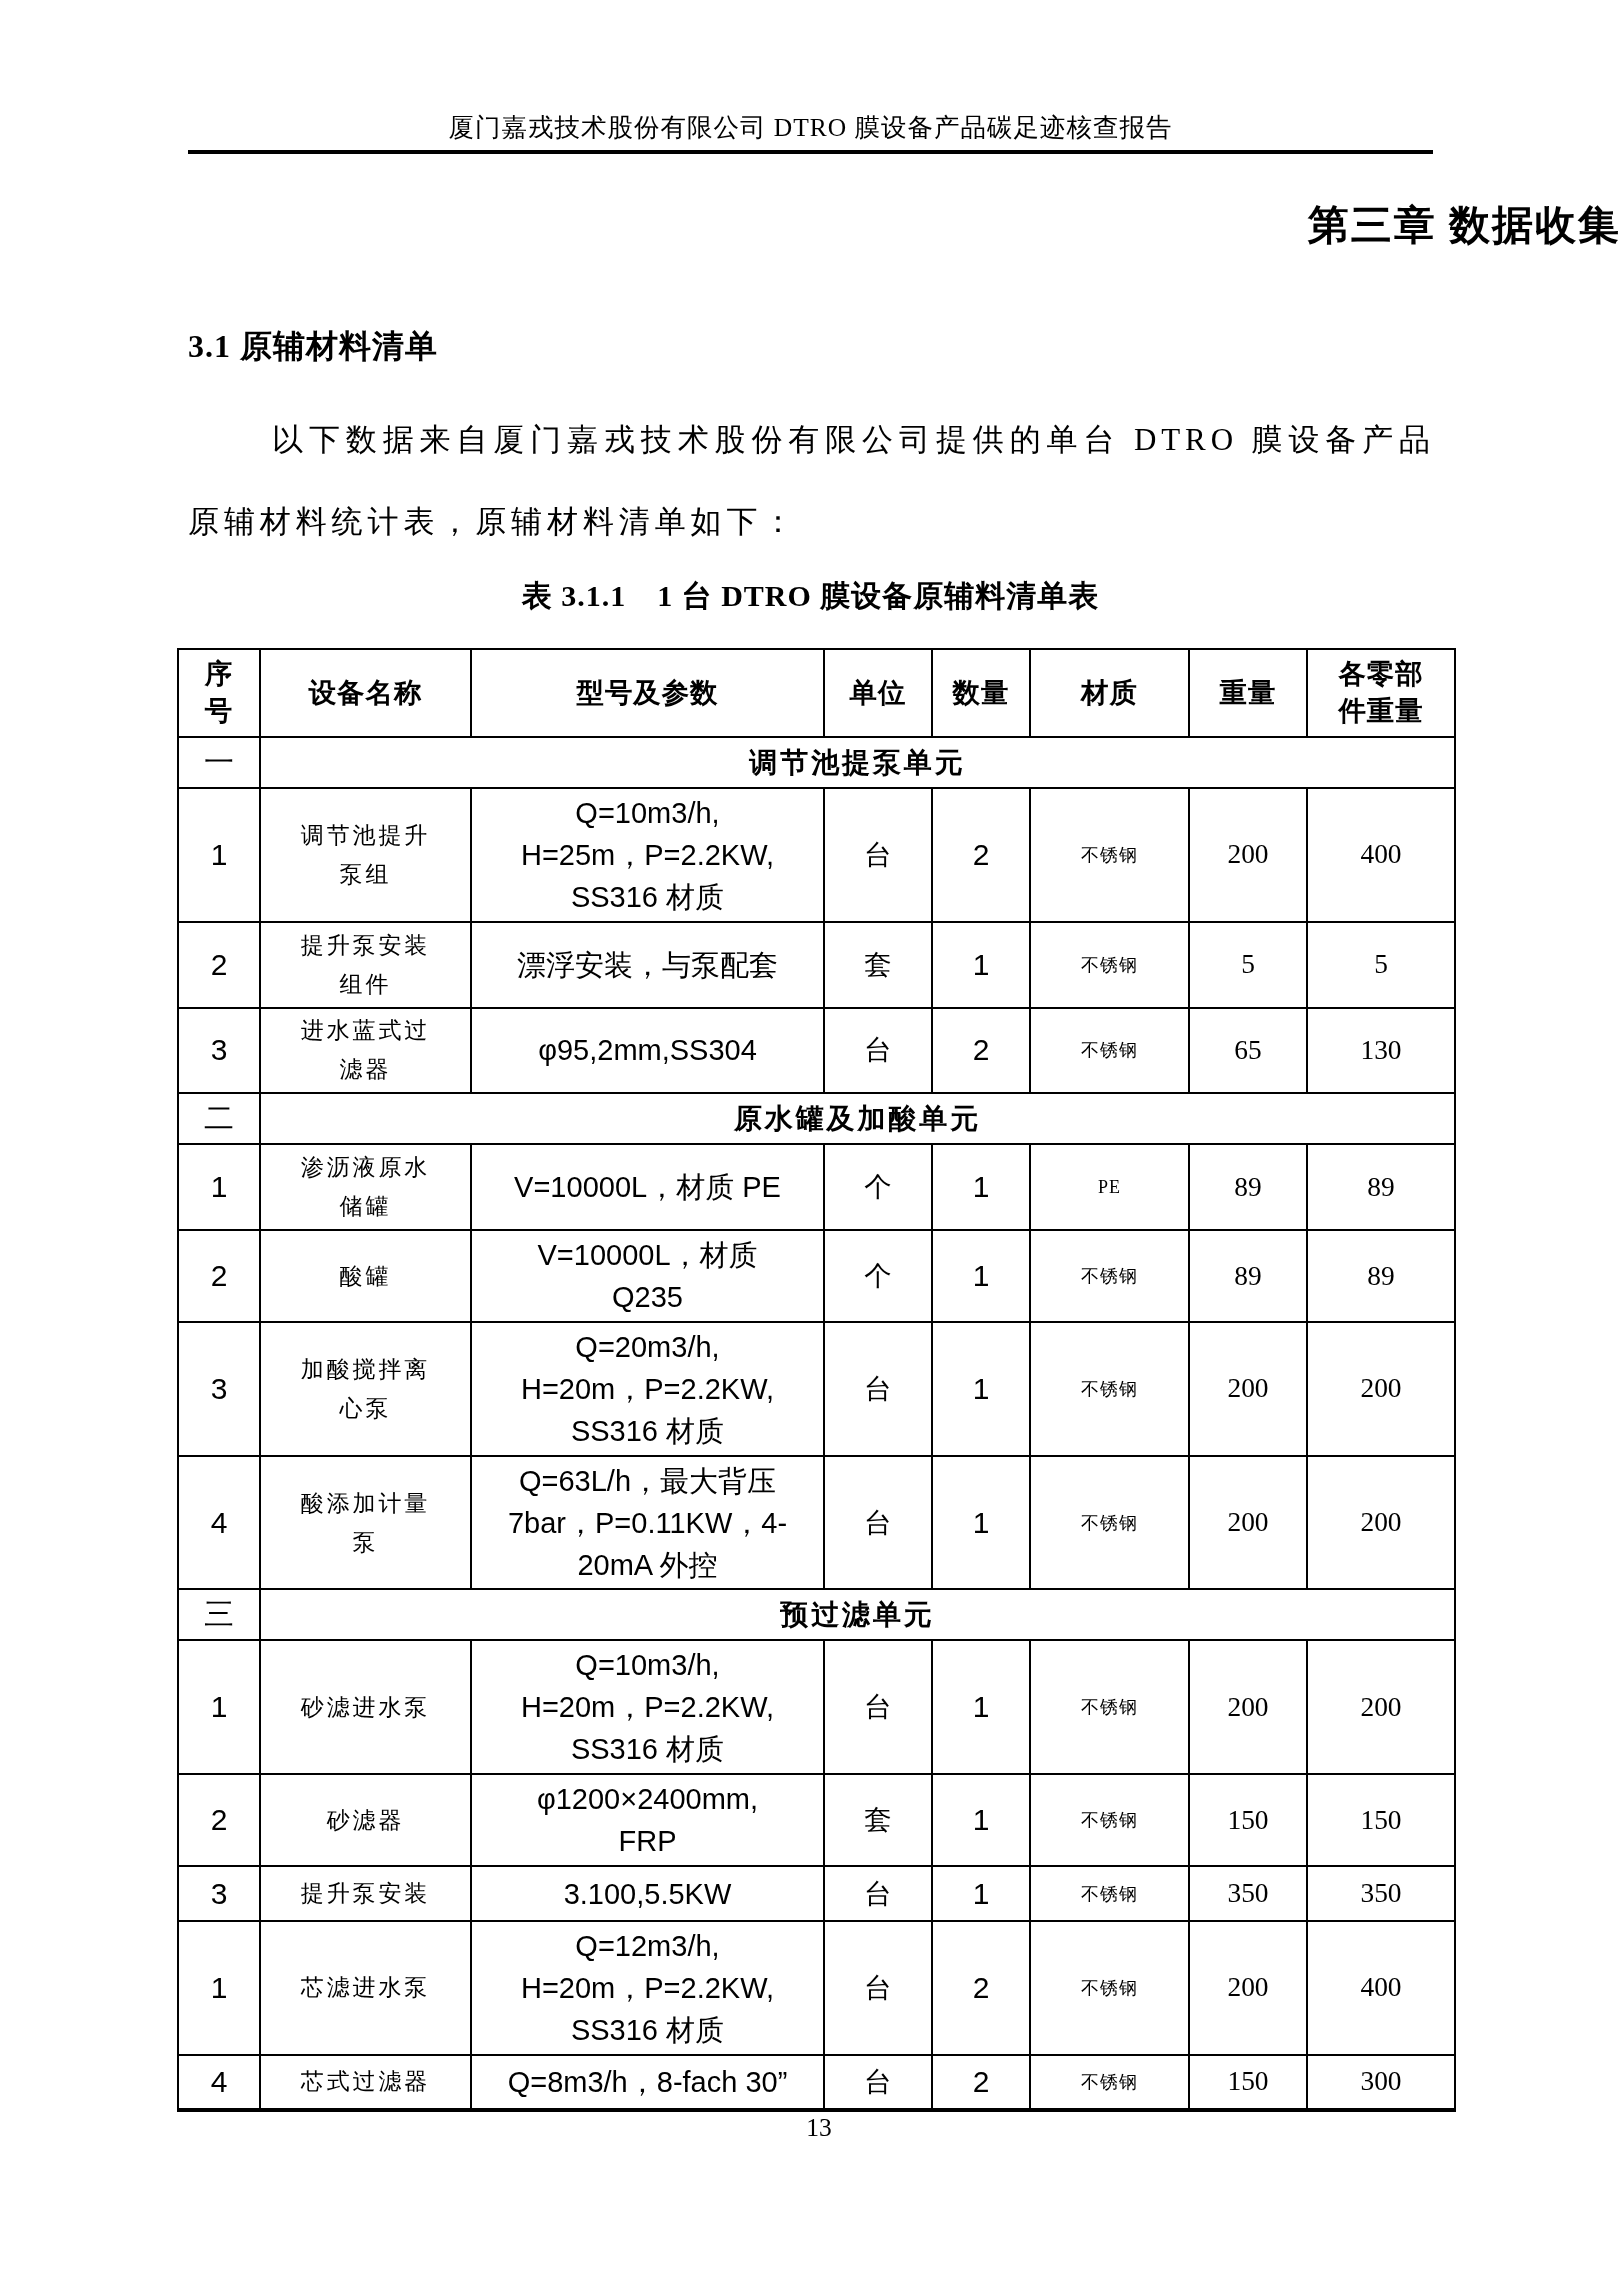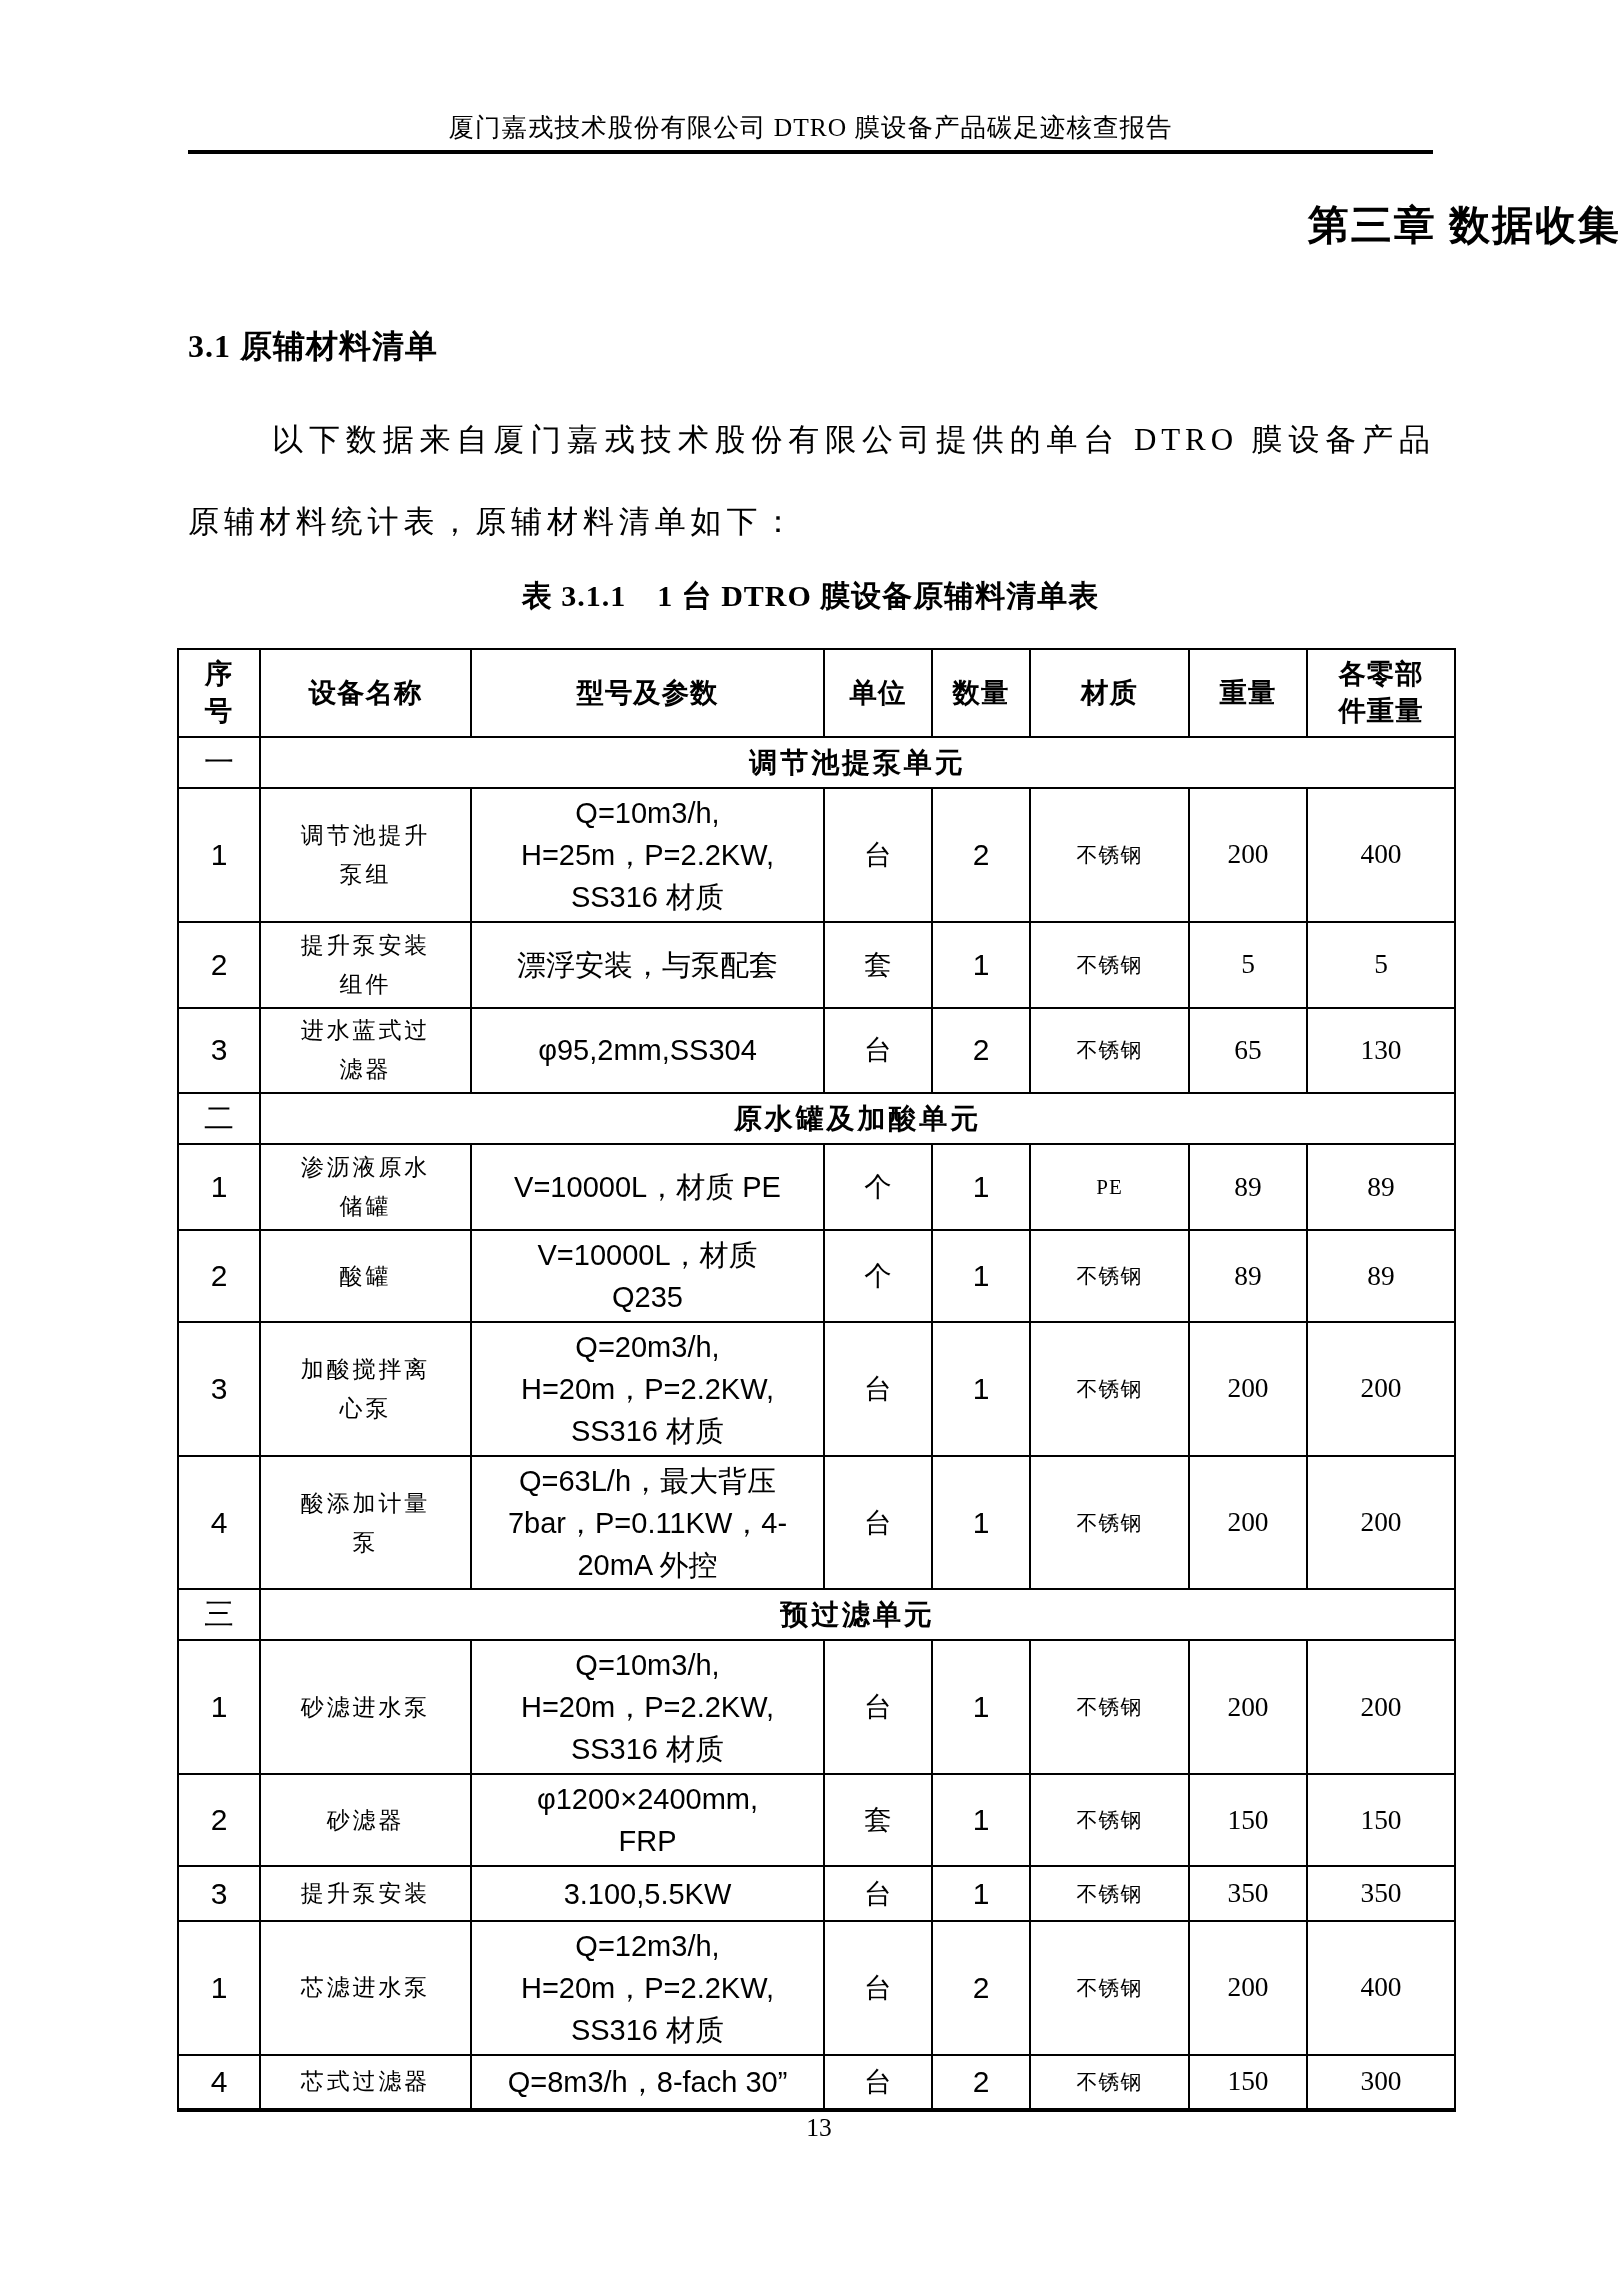--- a/index.html
+++ b/index.html
@@ -68,21 +68,21 @@
   thead th { font-size:27.4px; font-weight:bold; line-height:37px; letter-spacing:1px; }
   tr.section-row { height:51px; }
   tr.item-row { height:55px; }
   .sec-no { font-size:28px; }
   .sec-title { font-size:28px; font-weight:bold; letter-spacing:2.9px; }
   .c-no  { font-family:"Liberation Sans", sans-serif; font-size:30px; }
   .c-name{ font-size:23px; letter-spacing:2.9px; line-height:39px; }
   .c-spec{ font-family:Liberation Sans, sans-serif; font-size:29px; line-height:42px; }
   .c-unit{ font-size:27.4px; }
   .c-qty { font-family:"Liberation Sans", sans-serif; font-size:30px; }
-  .c-mat { font-size:21px; letter-spacing:1px; }
+  .c-mat { font-size:18px; letter-spacing:1px; }
   .c-wt, .c-pwt { font-size:27.4px; }
   .page-number {
     position:absolute; top:2113px; left:0; right:0;
     text-align:center;
     font-size:25.5px;
     padding-left:17px;
   }
 </style>
 </head>
 <body>

